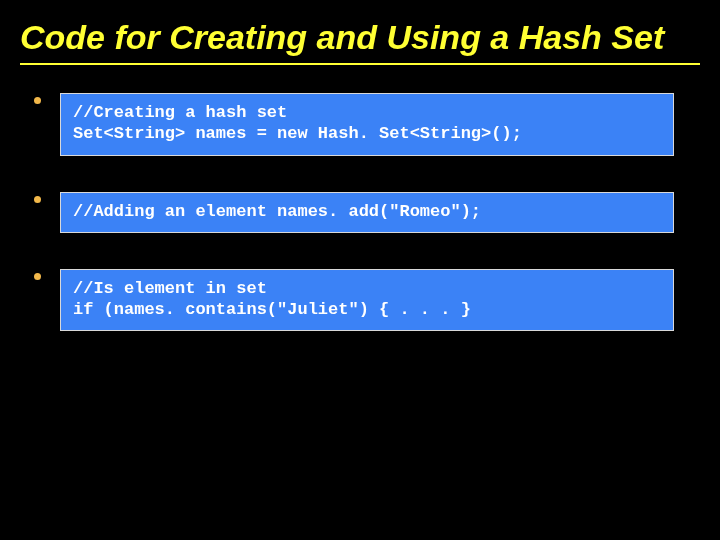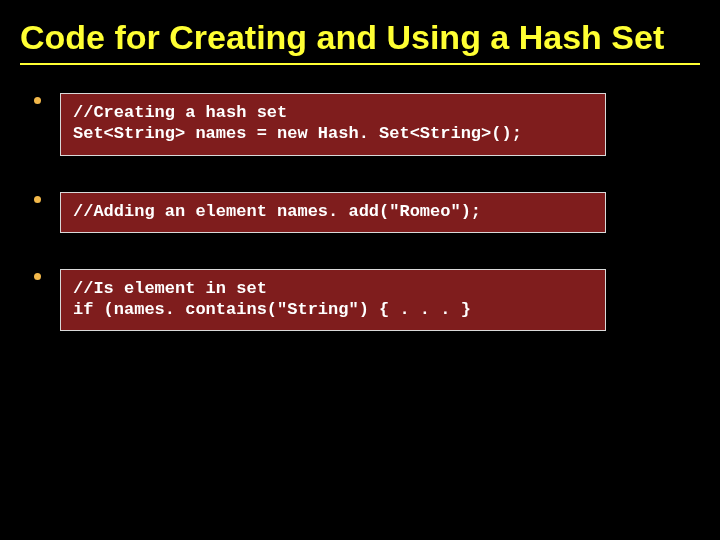--- a/index.html
+++ b/index.html
@@ -14,20 +14,21 @@
     height: 540px;
     padding: 18px 20px 20px 20px;
     position: relative;
   }
   .title {
     color: #ffff33;
     font-size: 34px;
     font-weight: bold;
     line-height: 1.15;
     margin-bottom: 6px;
+    font-style: italic;
   }
   .rule {
     border: none;
     border-top: 2px solid #ffff33;
     margin-bottom: 28px;
   }
   .bullets {
     list-style: none;
     padding-left: 18px;
   }
@@ -39,30 +40,30 @@
     position: absolute;
     left: -4px;
     top: 4px;
     width: 7px;
     height: 7px;
     background: #f2b84a;
     border-radius: 50%;
   }
   .codebox {
     margin-left: 22px;
-    background: #7f1d1d;
+    background: #3b82f6;
     border: 1px solid #d9d9d9;
     padding: 8px 12px 10px 12px;
     color: #ffffff;
     font-family: "Courier New", Courier, monospace;
     font-size: 17px;
     font-weight: bold;
     white-space: pre;
     line-height: 1.25;
-    width: 546px;
+    width: 614px;
   }
 </style>
 </head>
 <body>
 
 <div class="slide">
   <h1 class="title">Code for Creating and Using a Hash Set</h1>
   <hr class="rule">
   <ul class="bullets">
     <li>
@@ -70,16 +71,16 @@
       <div class="codebox">//Creating a hash set
 Set&lt;String&gt; names = new Hash. Set&lt;String&gt;();</div>
     </li>
     <li>
       <span class="bullet-dot"></span>
       <div class="codebox">//Adding an element names. add("Romeo");</div>
     </li>
     <li>
       <span class="bullet-dot"></span>
       <div class="codebox">//Is element in set
-if (names. contains("String") { . . . }</div>
+if (names. contains("Juliet") { . . . }</div>
     </li>
   </ul>
 </div>
 
 </body></html>

